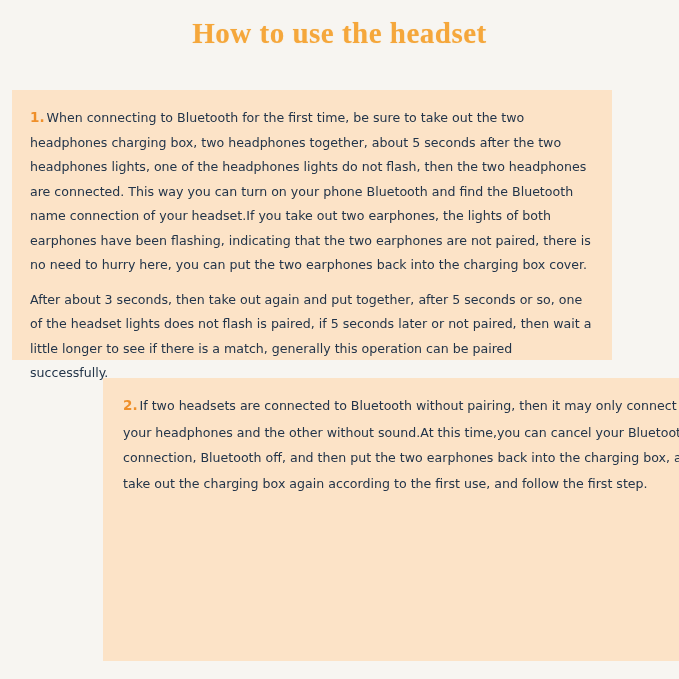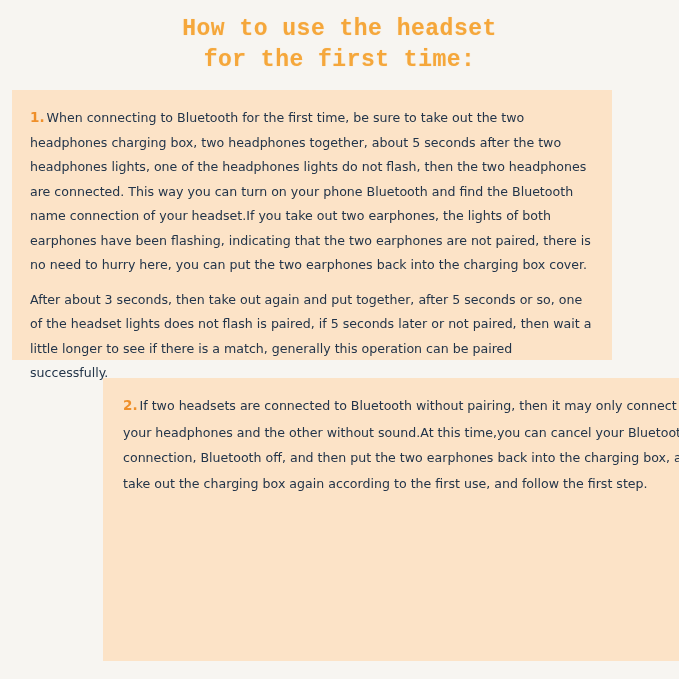--- a/index.html
+++ b/index.html
@@ -17,23 +17,23 @@
   }
   .page {
     position: relative;
     width: 679px;
     height: 679px;
     box-sizing: border-box;
   }
   .title {
     text-align: center;
     color: #f5a73b;
-    font-family: Liberation Mono, monospace;
+    font-family: Liberation Serif, serif;
     font-weight: bold;
-    font-size: 23px;
+    font-size: 29px;
     line-height: 1.35;
     letter-spacing: 0.5px;
     padding: 14px 40px 0 40px;
     text-shadow: 0 0 1px rgba(245,167,59,0.4);
   }
   .title .l1 { display: block; }
   .title .l2 { display: block; }
 
   .panel {
     background: #fce3c7;
@@ -75,21 +75,20 @@
   }
   .para:last-child { margin-bottom: 0; }
 </style>
 </head>
 <body>
 
 <div class="page">
 
   <div class="title">
     <span class="l1">How to use the headset</span>
-    <span class="l2">for the first time:</span>
   </div>
 
   <div class="panel panel-top">
     <p class="para">
       <span class="num">1.</span><span>When connecting to Bluetooth for the first time, be sure to take out the two headphones charging box, two headphones together, about 5 seconds after the two headphones lights, one of the headphones lights do not flash, then the two headphones are connected. This way you can turn on your phone Bluetooth and find the Bluetooth name connection of your headset.If you take out two earphones, the lights of both earphones have been flashing, indicating that the two earphones are not paired, there is no need to hurry here, you can put the two earphones back into the charging box cover.</span>
     </p>
     <p class="para">
       <span>After about 3 seconds, then take out again and put together, after 5 seconds or so, one of the headset lights does not flash is paired, if 5 seconds later or not paired, then wait a little longer to see if there is a match, generally this operation can be paired successfully.</span>
     </p>
   </div>

